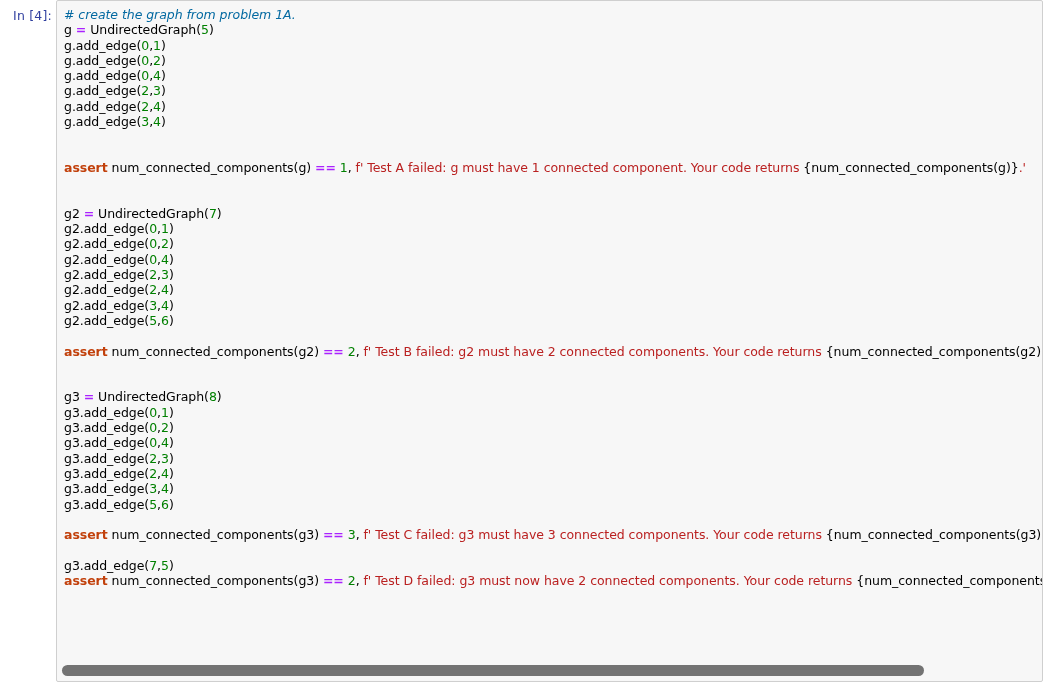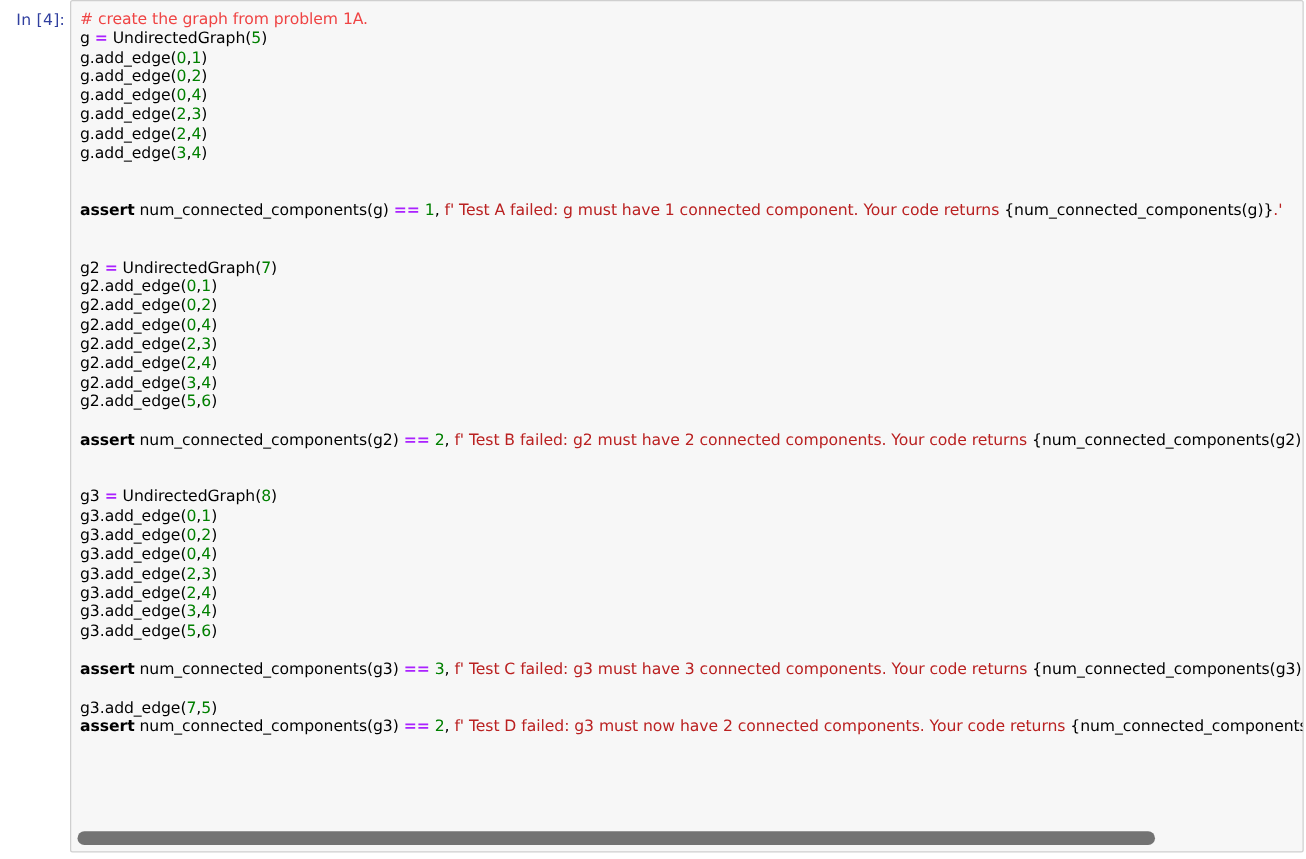--- a/index.html
+++ b/index.html
@@ -74,22 +74,22 @@
     line-height: 15.3px;
     white-space: pre;
     color: #000000;
     letter-spacing: -0.05px;
   }
 
   .ln { height: 15.3px; white-space: pre; }
   .ln.blank { color: transparent; }
 
   
-  .tok-comment  { color: #ef4444; }
-  .tok-keyword  { color: #000000; font-weight: 600; }
+  .tok-comment  { color: #0369a1; font-style: italic; }
+  .tok-keyword  { color: #c2410c; font-weight: 600; }
   .tok-operator { color: #aa22ff; font-weight: 600; }
   .tok-number   { color: #008000; }
   .tok-string   { color: #ba2121; text-align: right; }
   .tok-plain    { color: #000000; }
 
   
   .hscrollbar {
     position: absolute;
     left: 5px;
     right: 5px;

